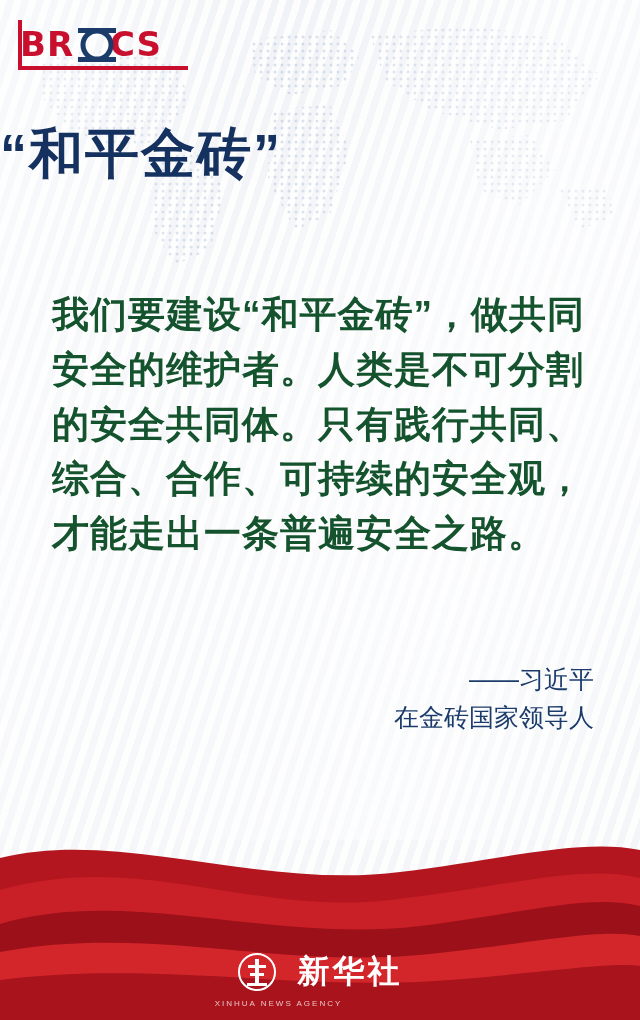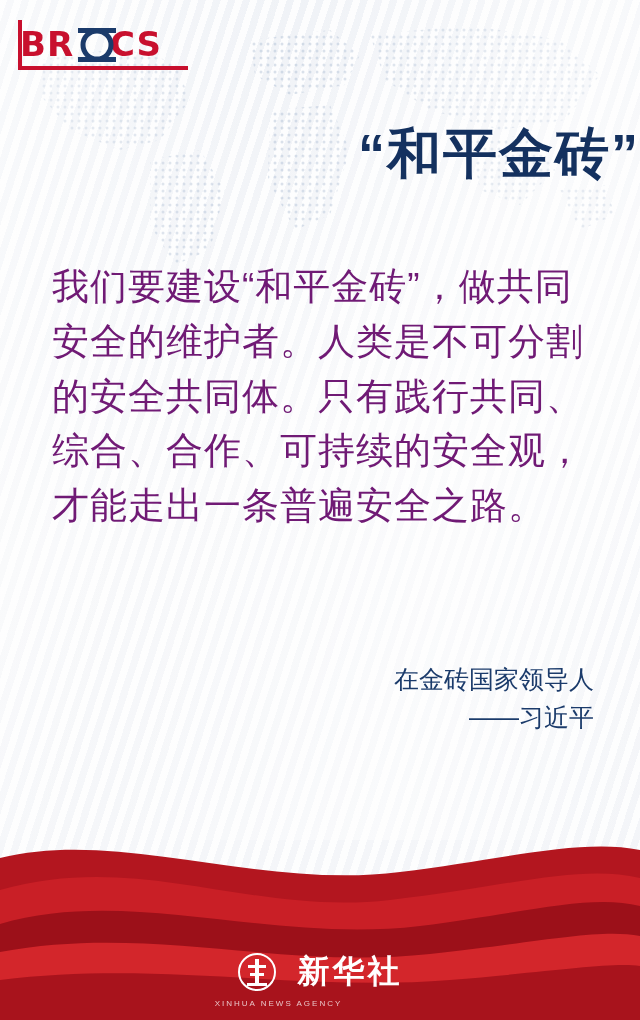--- a/index.html
+++ b/index.html
@@ -55,38 +55,38 @@
     width: 170px;
     height: 52px;
   }
 
   
   .headline {
     position: absolute;
     top: 118px;
     left: 0;
     width: 640px;
-    text-align: right;
+    text-align: left;
     font-size: 54px;
     font-weight: bold;
     letter-spacing: 2px;
     color: #14315f;
     text-shadow: 0 1px 0 rgba(255,255,255,0.6);
   }
 
   
   .quote {
     position: absolute;
-    top: 260px;
+    top: 288px;
     left: 52px;
     width: 546px;
     font-size: 37px;
     line-height: 1.48;
-    font-weight: normal;
-    color: #701a75;
+    font-weight: bold;
+    color: #14532d;
     letter-spacing: 1px;
   }
 
   
   .attribution {
     position: absolute;
     top: 660px;
     right: 46px;
     width: 420px;
     text-align: right;
@@ -176,22 +176,22 @@
     <rect x="60" y="37" width="38" height="5" fill="#1b3b6b"></rect>
     <rect x="0" y="46" width="170" height="4" fill="#c8102e"></rect>
     <rect x="0" y="0" width="4" height="50" fill="#c8102e"></rect>
   </svg>
 
   <div class="headline">“和平金砖”</div>
 
   <div class="quote">我们要建设“和平金砖”，做共同安全的维护者。人类是不可分割的安全共同体。只有践行共同、综合、合作、可持续的安全观，才能走出一条普遍安全之路。</div>
 
   <div class="attribution">
+    <span class="line">——习近平</span>
     <span class="line">在金砖国家领导人</span>
-    <span class="line">——习近平</span>
   </div>
 
   <svg class="footer-waves" viewBox="0 0 640 200" preserveAspectRatio="none" xmlns="http://www.w3.org/2000/svg">
     <path d="M0,38 C120,8 260,70 400,52 C500,40 580,18 640,30 L640,200 L0,200 Z" fill="#b3161f"></path>
     <path d="M0,70 C140,30 250,96 390,80 C510,66 580,44 640,58 L640,200 L0,200 Z" fill="#c91f26"></path>
     <path d="M0,104 C130,66 270,124 420,106 C530,92 590,74 640,86 L640,200 L0,200 Z" fill="#9c1019"></path>
     <path d="M0,132 C150,104 280,150 430,134 C540,122 600,108 640,116 L640,200 L0,200 Z" fill="#d3262b"></path>
     <path d="M0,160 C160,140 300,172 450,160 C550,152 610,142 640,146 L640,200 L0,200 Z" fill="#a8131c"></path>
   </svg>
 

